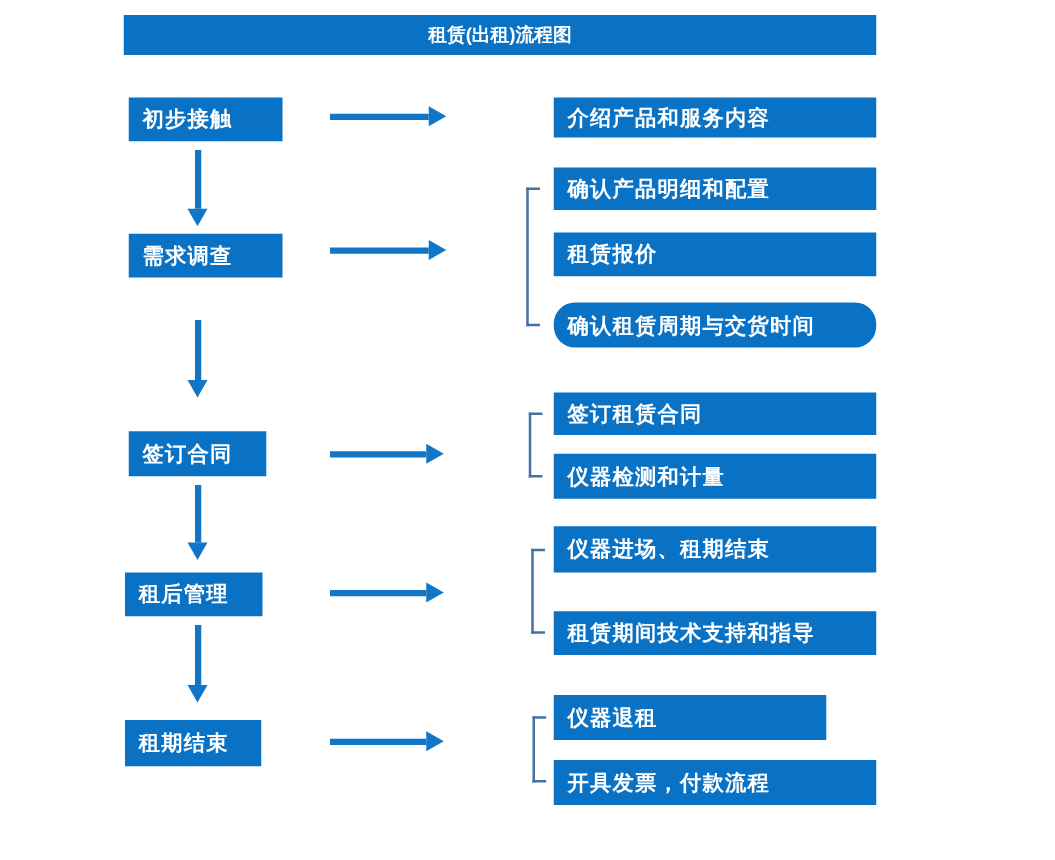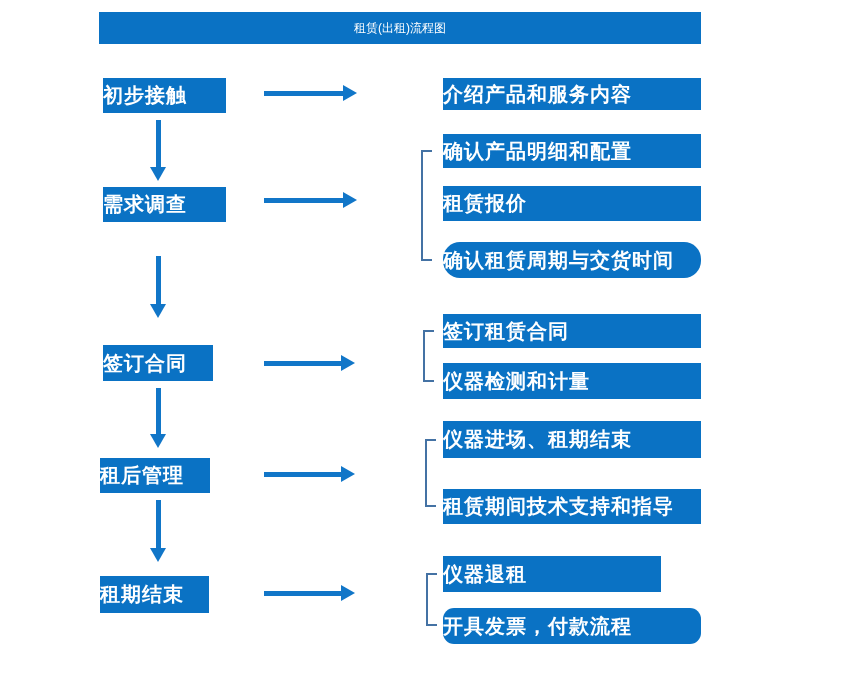--- a/index.html
+++ b/index.html
@@ -8,36 +8,37 @@
     width: 844px;
     height: 688px;
     background: #ffffff;
     overflow: hidden;
     font-family: "Liberation Sans", sans-serif;
   }
   .title-bar {
     position: absolute;
     background: var(--box-blue);
     color: var(--text-on-blue);
-    font-weight: normal;
-    font-size: 12px;
+    font-weight: bold;
+    font-size: 15px;
     text-align: center;
     display: flex;
     align-items: center;
     justify-content: center;
   }
   .stage-box, .substep-box {
     position: absolute;
     background: var(--box-blue);
     color: var(--text-on-blue);
     font-weight: bold;
-    font-size: 20px;
+    font-size: 17px;
     display: flex;
     align-items: center;
     box-sizing: border-box;
+    padding-left: 11px;
     letter-spacing: 1px;
     white-space: nowrap;
   }
   .arrow-h {
     position: absolute;
     height: 16px;
     display: flex;
     align-items: center;
   }
   .arrow-h .stem { flex: 1; height: 5px; background: var(--arrow-blue); }
@@ -132,15 +133,15 @@
   <div class="substep-box" style="left:443px; top:186px; width:258px; height:35px;">租赁报价</div>
   <div class="substep-box" style="left:443px; top:242px; width:258px; height:36px;border-radius:17px;">确认租赁周期与交货时间</div>
 
   <div class="substep-box" style="left:443px; top:363px; width:258px; height:36px;">仪器检测和计量</div>
   <div class="substep-box" style="left:443px; top:314px; width:258px; height:34px;">签订租赁合同</div>
 
   <div class="substep-box" style="left:443px; top:421px; width:258px; height:37px;">仪器进场、租期结束</div>
   <div class="substep-box" style="left:443px; top:489px; width:258px; height:35px;">租赁期间技术支持和指导</div>
 
   <div class="substep-box" style="left:443px; top:556px; width:218px; height:36px;">仪器退租</div>
-  <div class="substep-box" style="left:443px; top:608px; width:258px; height:36px;border-radius:11px;">开具发票，付款流程</div>
+  <div class="substep-box" style="left:443px; top:608px; width:258px; height:36px;">开具发票，付款流程</div>
 
 </div>
 
 </body></html>

